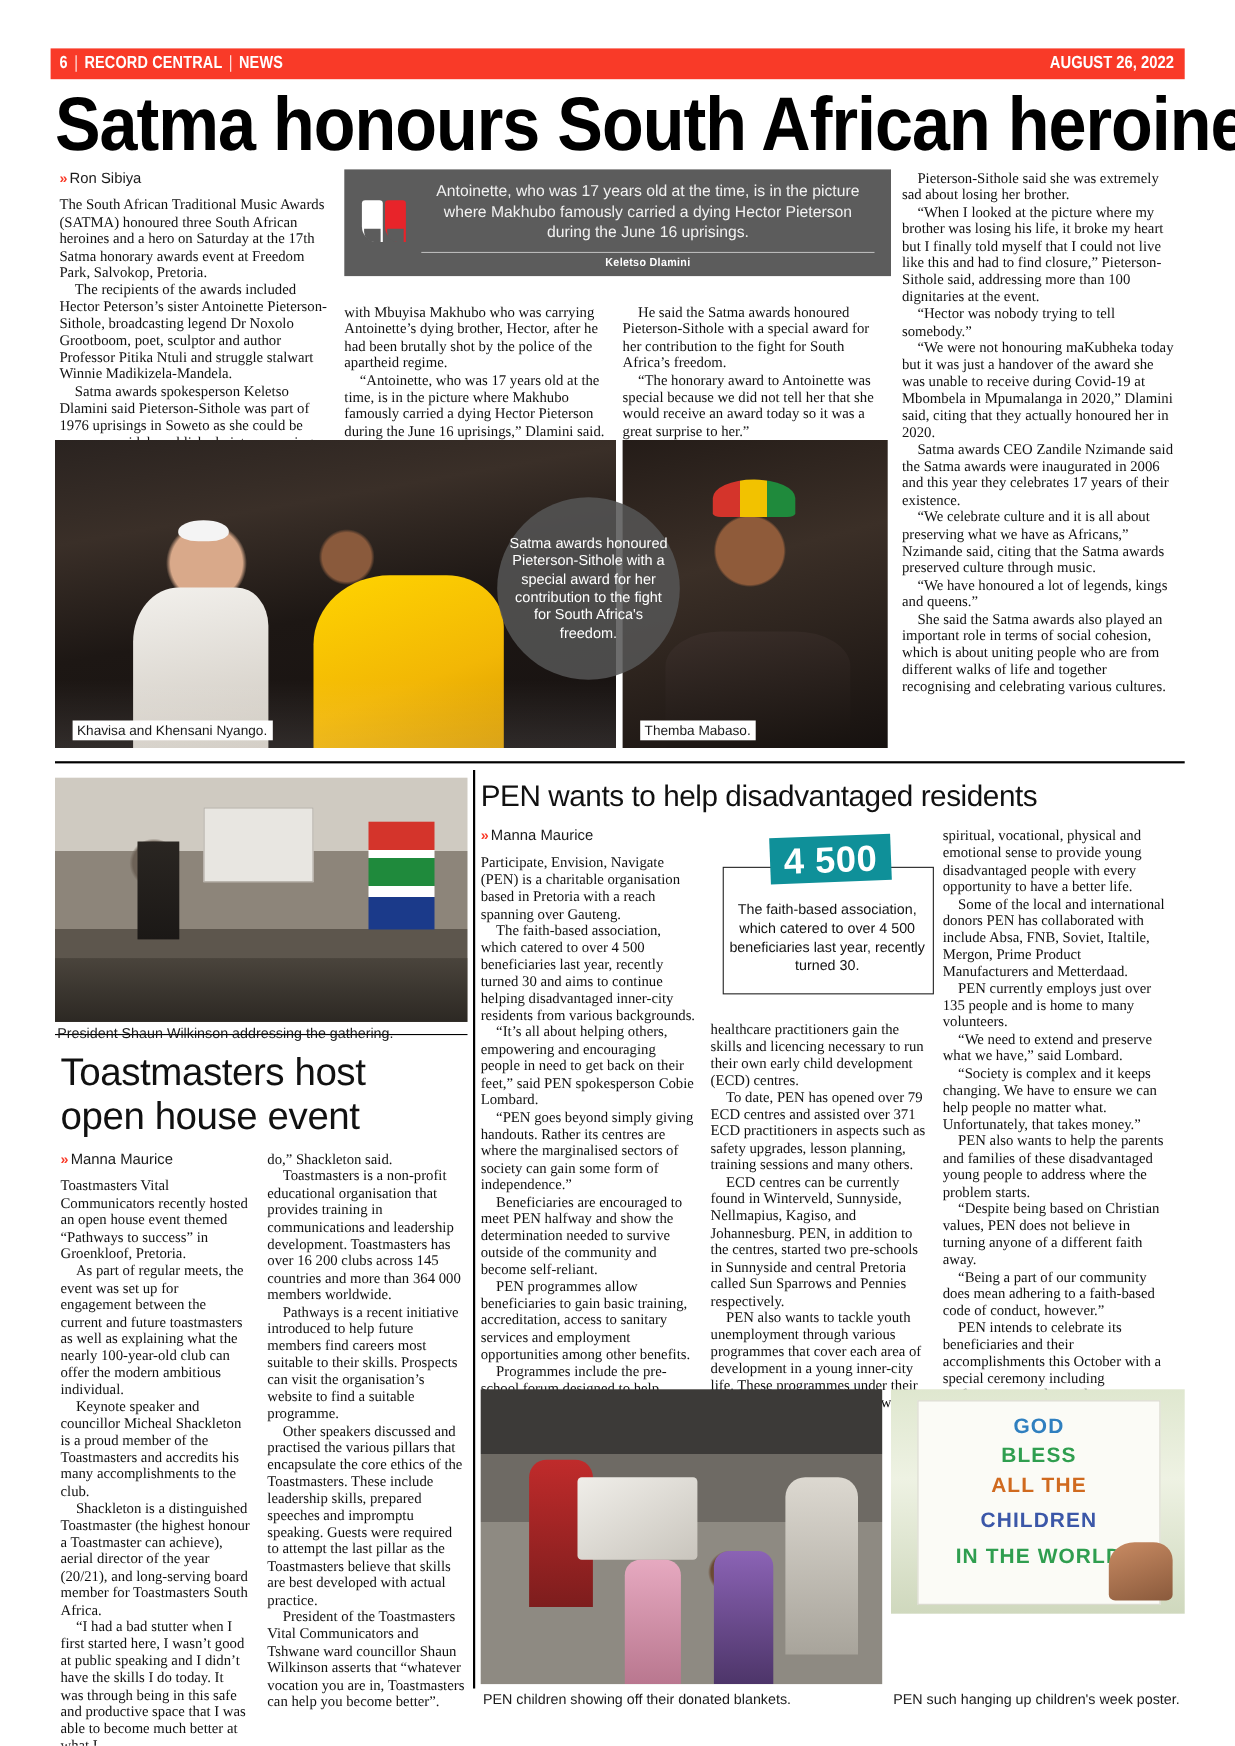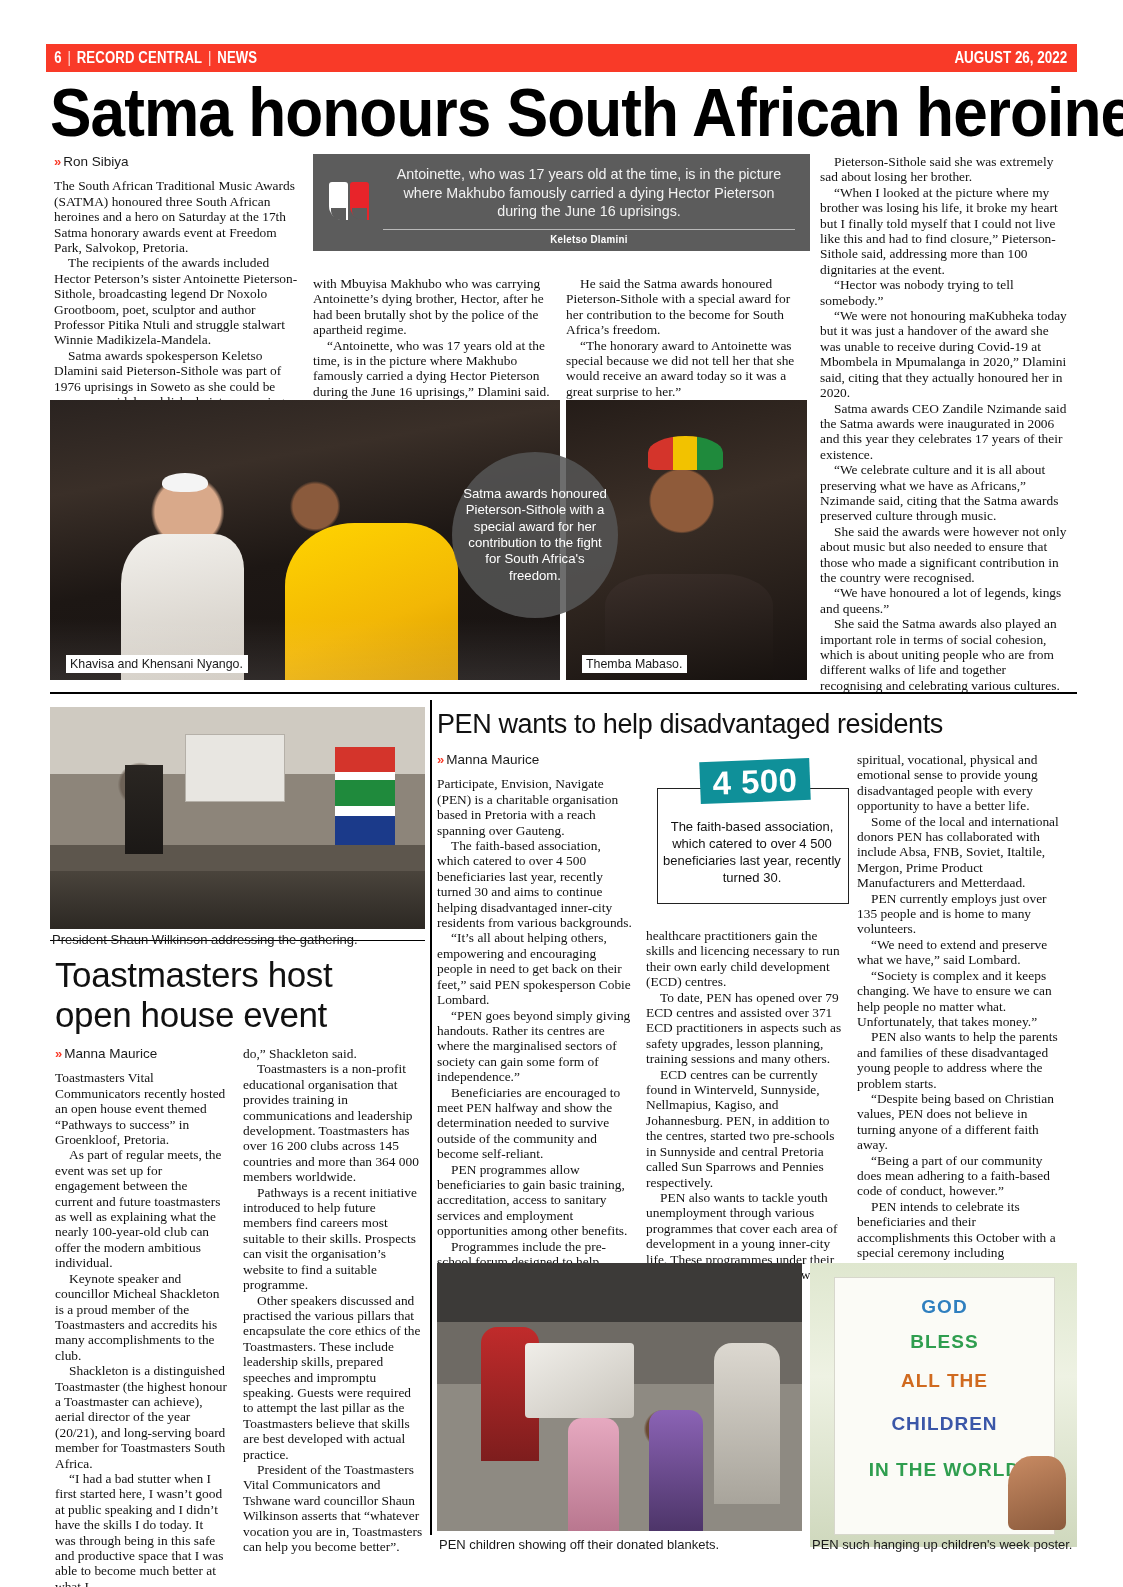--- a/index.html
+++ b/index.html
@@ -151,21 +151,21 @@
     background:linear-gradient(150deg,#f0eee9,#c9c5bd);border-radius:4px;}
   .ph4 .kid-red{position:absolute;left:12%;top:24%;width:16%;height:50%;
     background:linear-gradient(180deg,#c02b2b,#7d1d1d);border-radius:16px 16px 0 0;}
   .ph4 .kid-pink{position:absolute;left:36%;top:58%;width:14%;height:42%;
     background:linear-gradient(180deg,#e6a9c0,#b9778f);border-radius:14px 14px 0 0;}
   .ph4 .kid-purple{position:absolute;left:58%;top:55%;width:15%;height:45%;
     background:linear-gradient(180deg,#8b63b5,#4d3569);border-radius:14px 14px 0 0;}
   .ph4 .kid-white{position:absolute;left:76%;top:30%;width:18%;height:60%;
     background:linear-gradient(180deg,#dcd8d0,#a8a49b);border-radius:18px 18px 0 0;}
 
-  .ph5{left:810px;top:1263px;width:267px;height:284px;
+  .ph5{left:810px;top:1263px;width:267px;height:204px;
     background:linear-gradient(180deg,#dfe7cf 0%,#eef2e3 40%,#cfd8bd 100%);}
   .ph5 .poster{position:absolute;left:9%;top:5%;width:82%;height:90%;background:#fbfbf6;
     border:1px solid #d7d7cc;}
   .ph5 .pl{position:absolute;left:6%;width:88%;height:11%;
     font-family:"Liberation Sans", sans-serif;font-weight:bold;text-align:center;
     font-size:19px;line-height:26px;letter-spacing:1px;}
   .ph5 .pl1{top:6%;color:#2f7fbf;}
   .ph5 .pl2{top:20%;color:#2f9e4f;}
   .ph5 .pl3{top:35%;color:#d06a1f;}
   .ph5 .pl4{top:52%;color:#3b57a8;}
@@ -213,32 +213,31 @@
     <div class="pq-rule"></div>
     <div class="pq-attr">Keletso Dlamini</div>
   </div>
 
   <div class="col" style="left:313px;top:276px;width:242px;">
     <p class="noind">with Mbuyisa Makhubo who was carrying Antoinette’s dying brother, Hector, after he had been brutally shot by the police of the apartheid regime.</p>
     <p>“Antoinette, who was 17 years old at the time, is in the picture where Makhubo famously carried a dying Hector Pieterson during the June 16 uprisings,” Dlamini said.</p>
   </div>
 
   <div class="col" style="left:566px;top:276px;width:242px;">
-    <p>He said the Satma awards honoured Pieterson-Sithole with a special award for her contribution to the become for South Africa’s freedom.</p>
+    <p>He said the Satma awards honoured Pieterson-Sithole with a special award for her contribution to the fight for South Africa’s freedom.</p>
     <p>“The honorary award to Antoinette was special because we did not tell her that she would receive an award today so it was a great surprise to her.”</p>
   </div>
 
   <div class="col" style="left:820px;top:154px;width:248px;">
     <p>Pieterson-Sithole said she was extremely sad about losing her brother.</p>
     <p>“When I looked at the picture where my brother was losing his life, it broke my heart but I finally told myself that I could not live like this and had to find closure,” Pieterson-Sithole said, addressing more than 100 dignitaries at the event.</p>
     <p>“Hector was nobody trying to tell somebody.”</p>
     <p>“We were not honouring maKubheka today but it was just a handover of the award she was unable to receive during Covid-19 at Mbombela in Mpumalanga in 2020,” Dlamini said, citing that they actually honoured her in 2020.</p>
     <p>Satma awards CEO Zandile Nzimande said the Satma awards were inaugurated in 2006 and this year they celebrates 17 years of their existence.</p>
     <p>“We celebrate culture and it is all about preserving what we have as Africans,” Nzimande said, citing that the Satma awards preserved culture through music.</p>
-    <p>She said the awards were however not only about music but also needed to ensure that those who made a significant contribution in the country were recognised.</p>
     <p>“We have honoured a lot of legends, kings and queens.”</p>
     <p>She said the Satma awards also played an important role in terms of social cohesion, which is about uniting people who are from different walks of life and together recognising and celebrating various cultures.</p>
   </div>
 
   <div class="photo ph1">
     <div class="cap1head"></div>
     <div class="whitetop"></div>
     <div class="yellowdress"></div>
     <div class="bottles"></div>
   </div>

